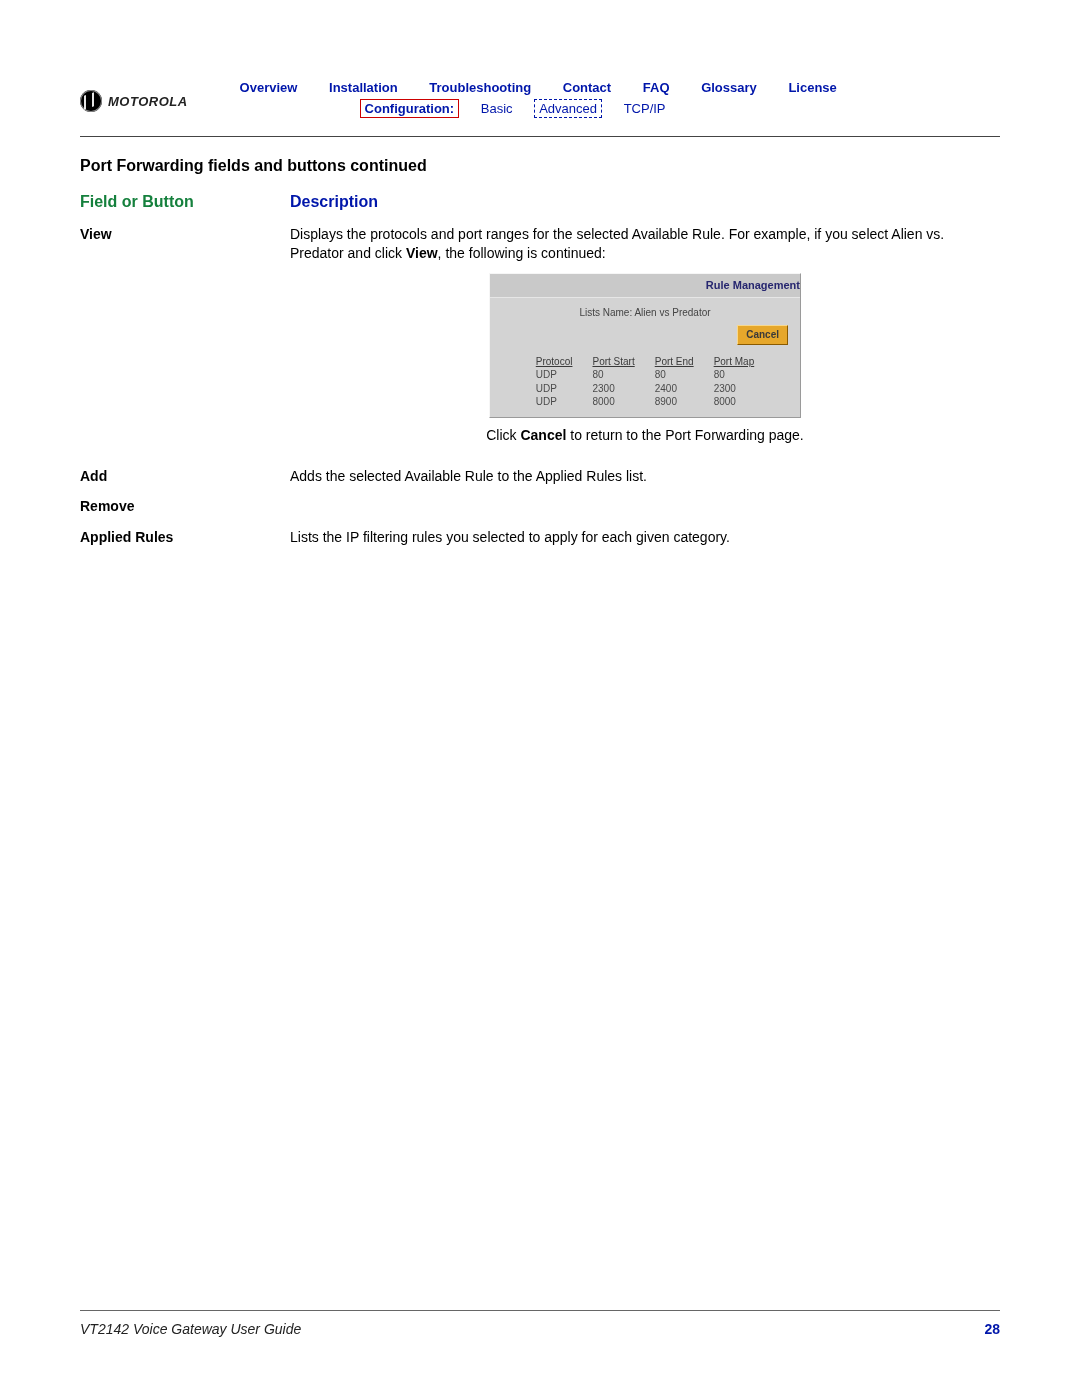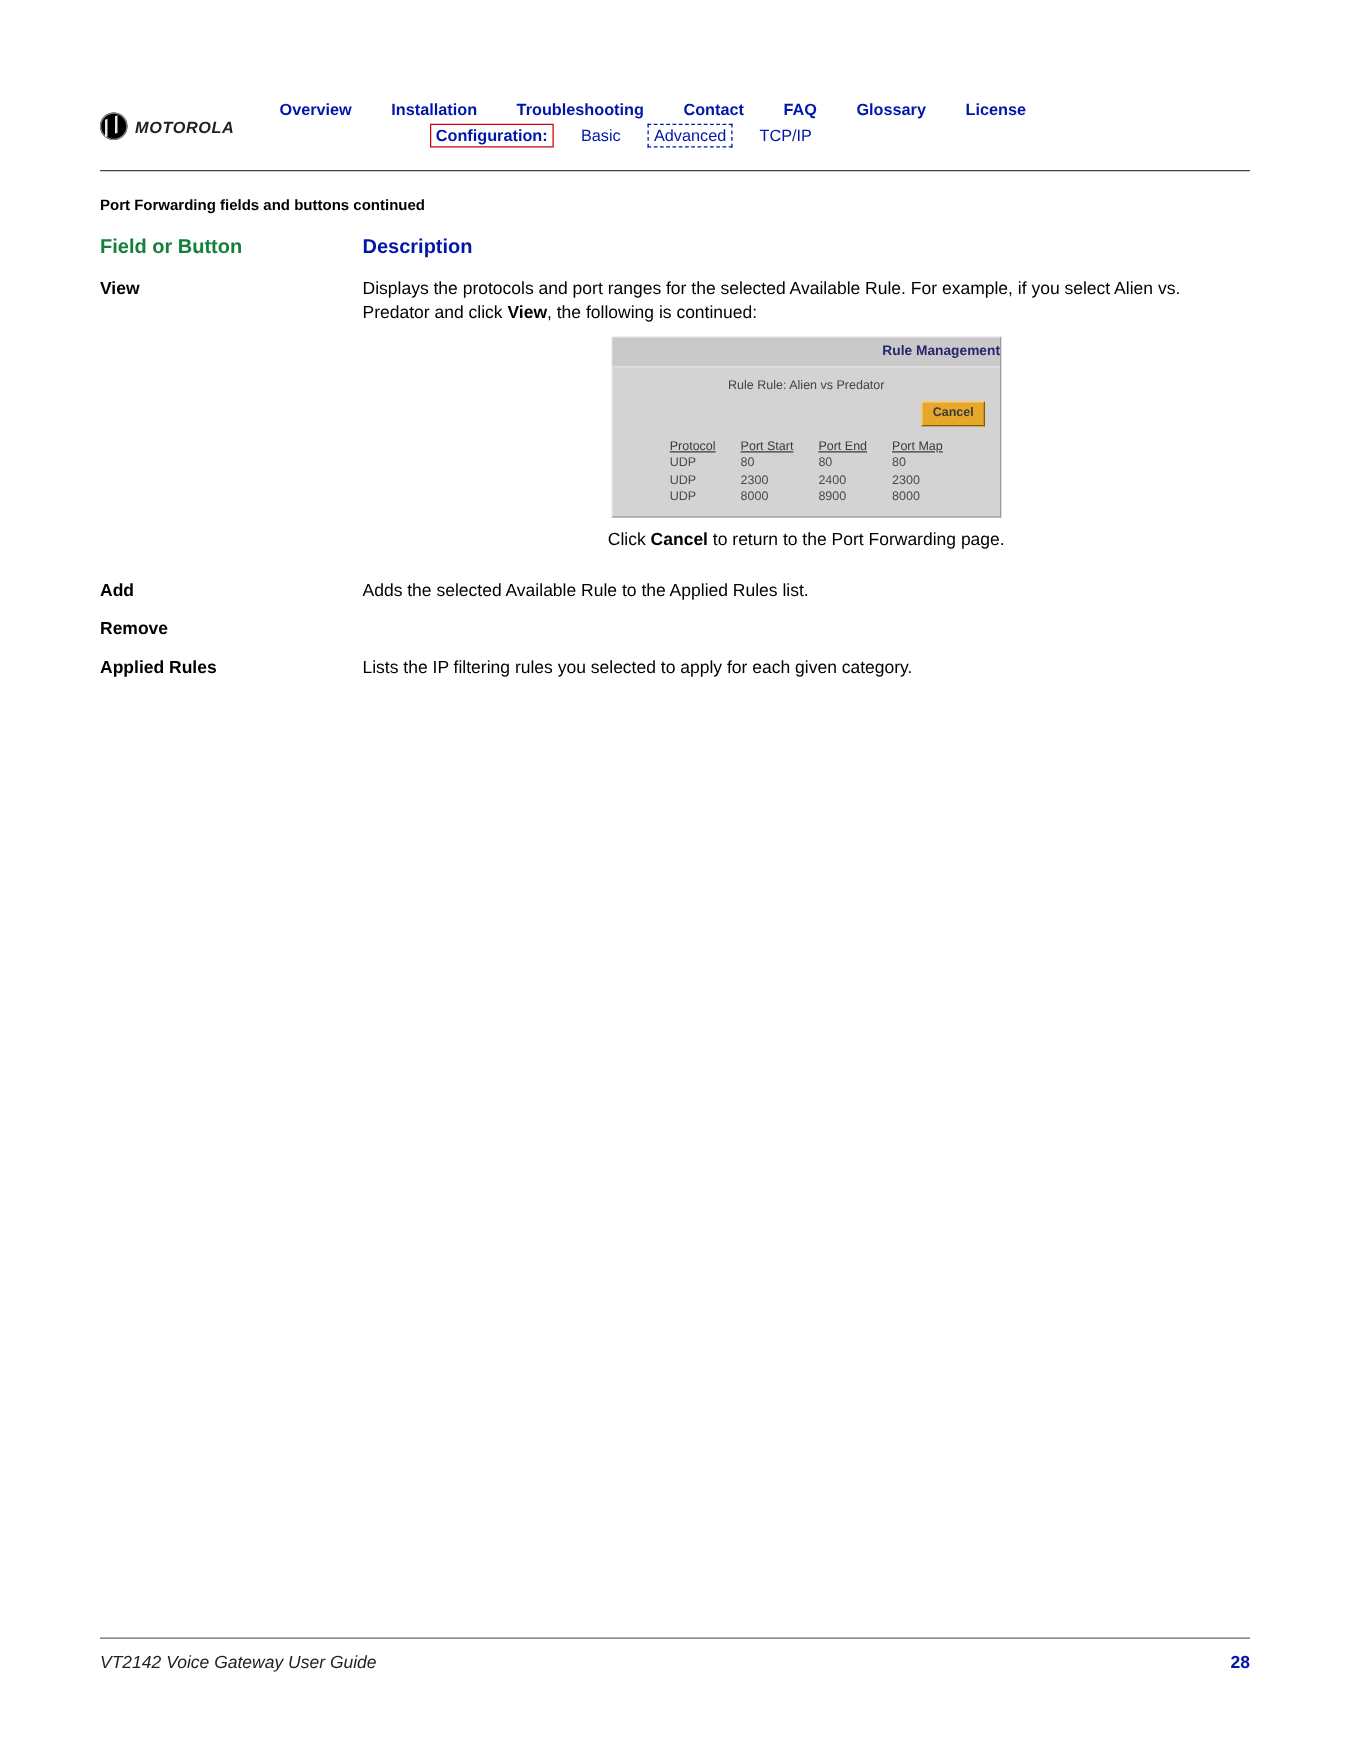--- a/index.html
+++ b/index.html
@@ -52,21 +52,21 @@
     opacity: 0.9;
   }
   .logo-text {
     font-weight: bold;
     font-style: italic;
     letter-spacing: 0.5px;
     font-size: 13px;
     color: #222;
   }
   .nav-block {
-    margin-left: 36px;
+    margin-left: 52px;
   }
   .nav-top {
     font-weight: bold;
     font-size: 13px;
     color: #0016aa;
   }
   .nav-top a {
     color: #0016aa;
     text-decoration: none;
     margin-right: 28px;
@@ -91,21 +91,21 @@
     border: 1px dashed #0016aa;
     padding: 1px 4px;
   }
   .divider {
     border: none;
     border-top: 1px solid #444;
     margin: 18px 0 20px 0;
   }
   .section-title {
     font-weight: bold;
-    font-size: 12px;
+    font-size: 16px;
     margin-bottom: 18px;
   }
   .col-headers {
     display: flex;
     margin-bottom: 14px;
   }
   .col-field {
     width: 210px;
     font-weight: bold;
     color: #15803d;
@@ -258,21 +258,21 @@
   </div>
 
   <div class="row">
     <div class="label">View</div>
     <div class="desc">
       <span>Displays the protocols and port ranges for the selected Available Rule. For example, if you select Alien vs. Predator and click </span><b>View</b><span>, the following is continued:</span>
 
       <div class="rm-panel">
         <div class="rm-title">Rule Management</div>
         <div class="rm-rule-name">
-          <span>Rule Rule:</span>
+          <span>Lists Name:</span>
           <span>Alien vs Predator</span>
         </div>
         <div class="rm-cancel-row">
           <span class="rm-cancel">Cancel</span>
         </div>
         <table class="rm-table">
           <tbody>
               <tr>
             <th>Protocol</th>
             <th>Port Start</th>

